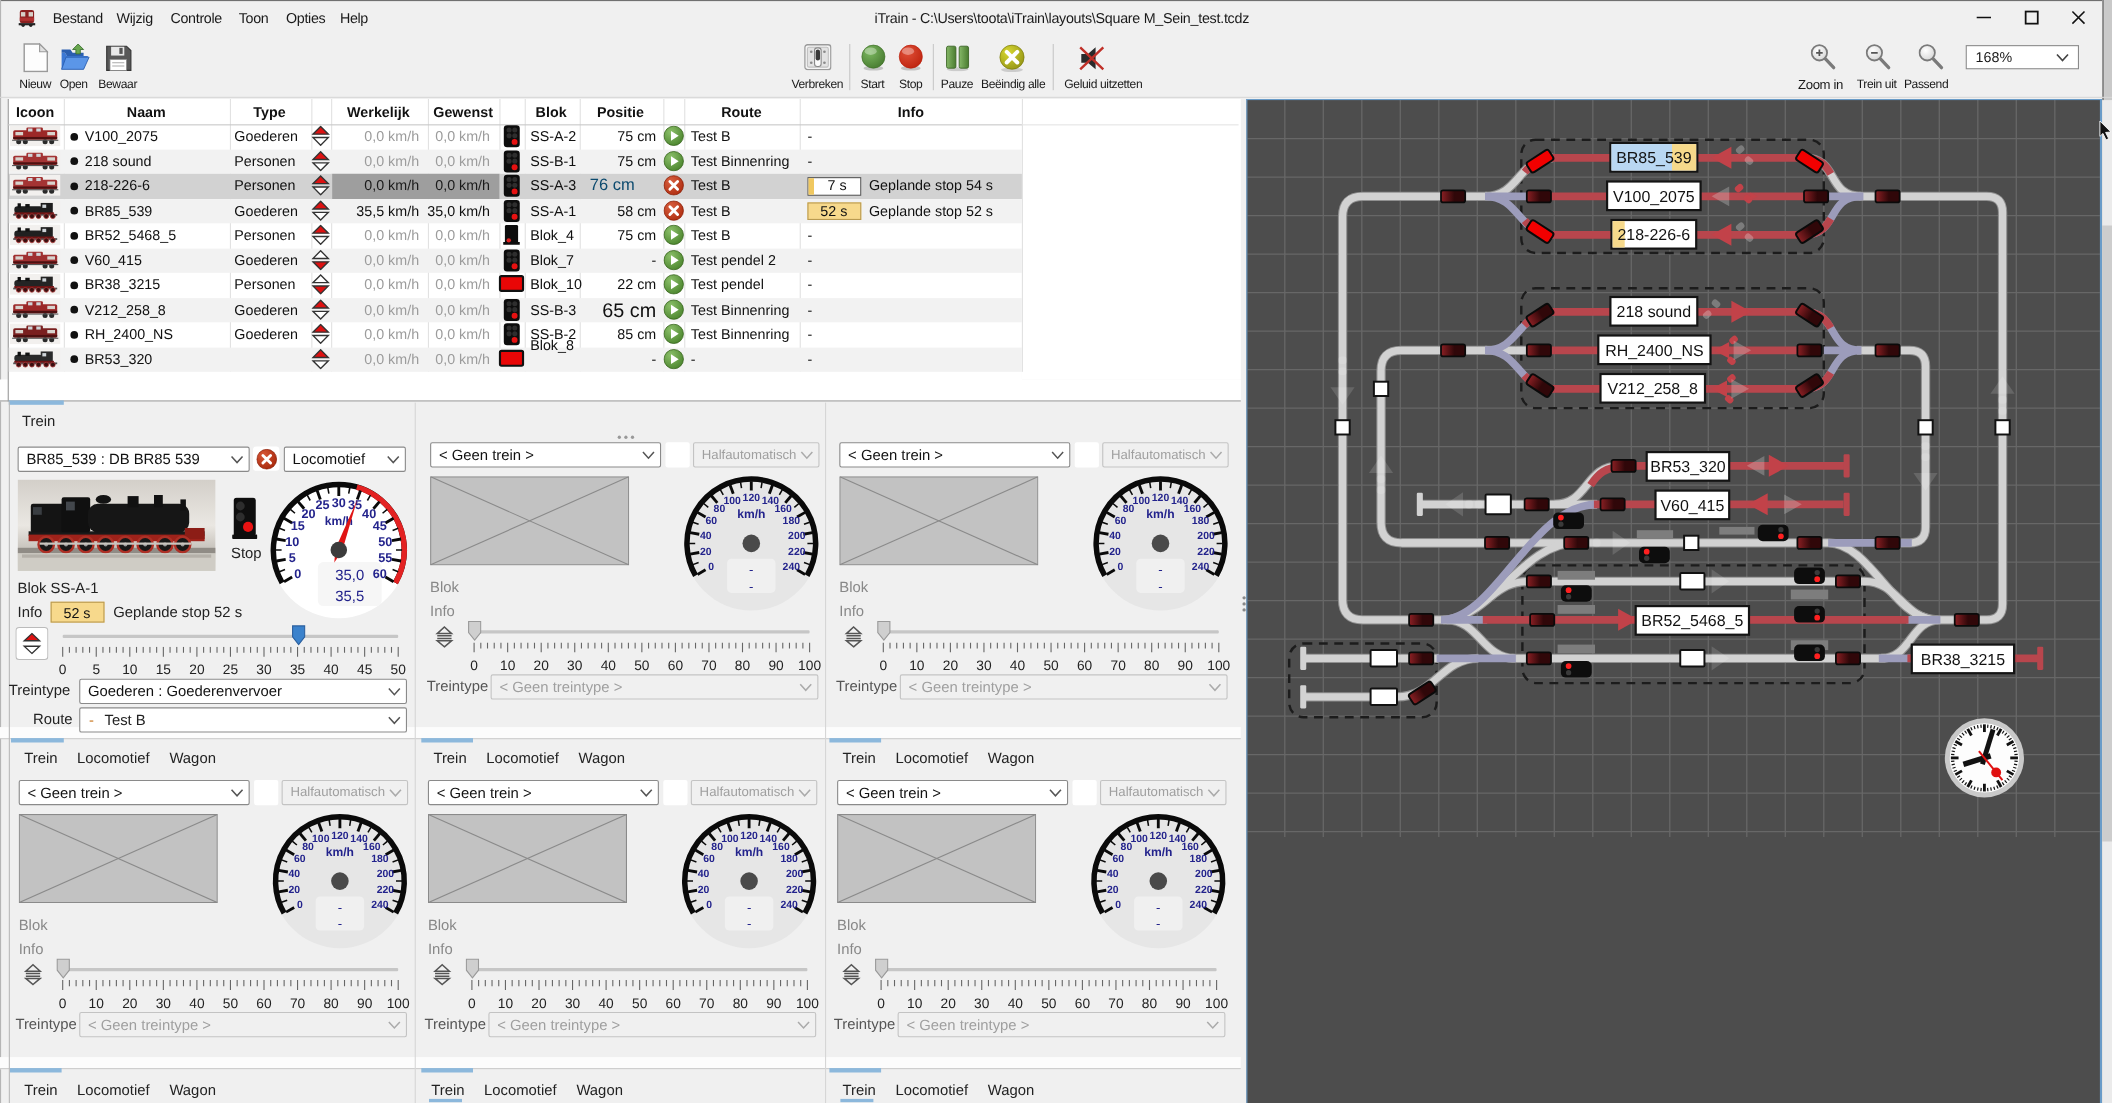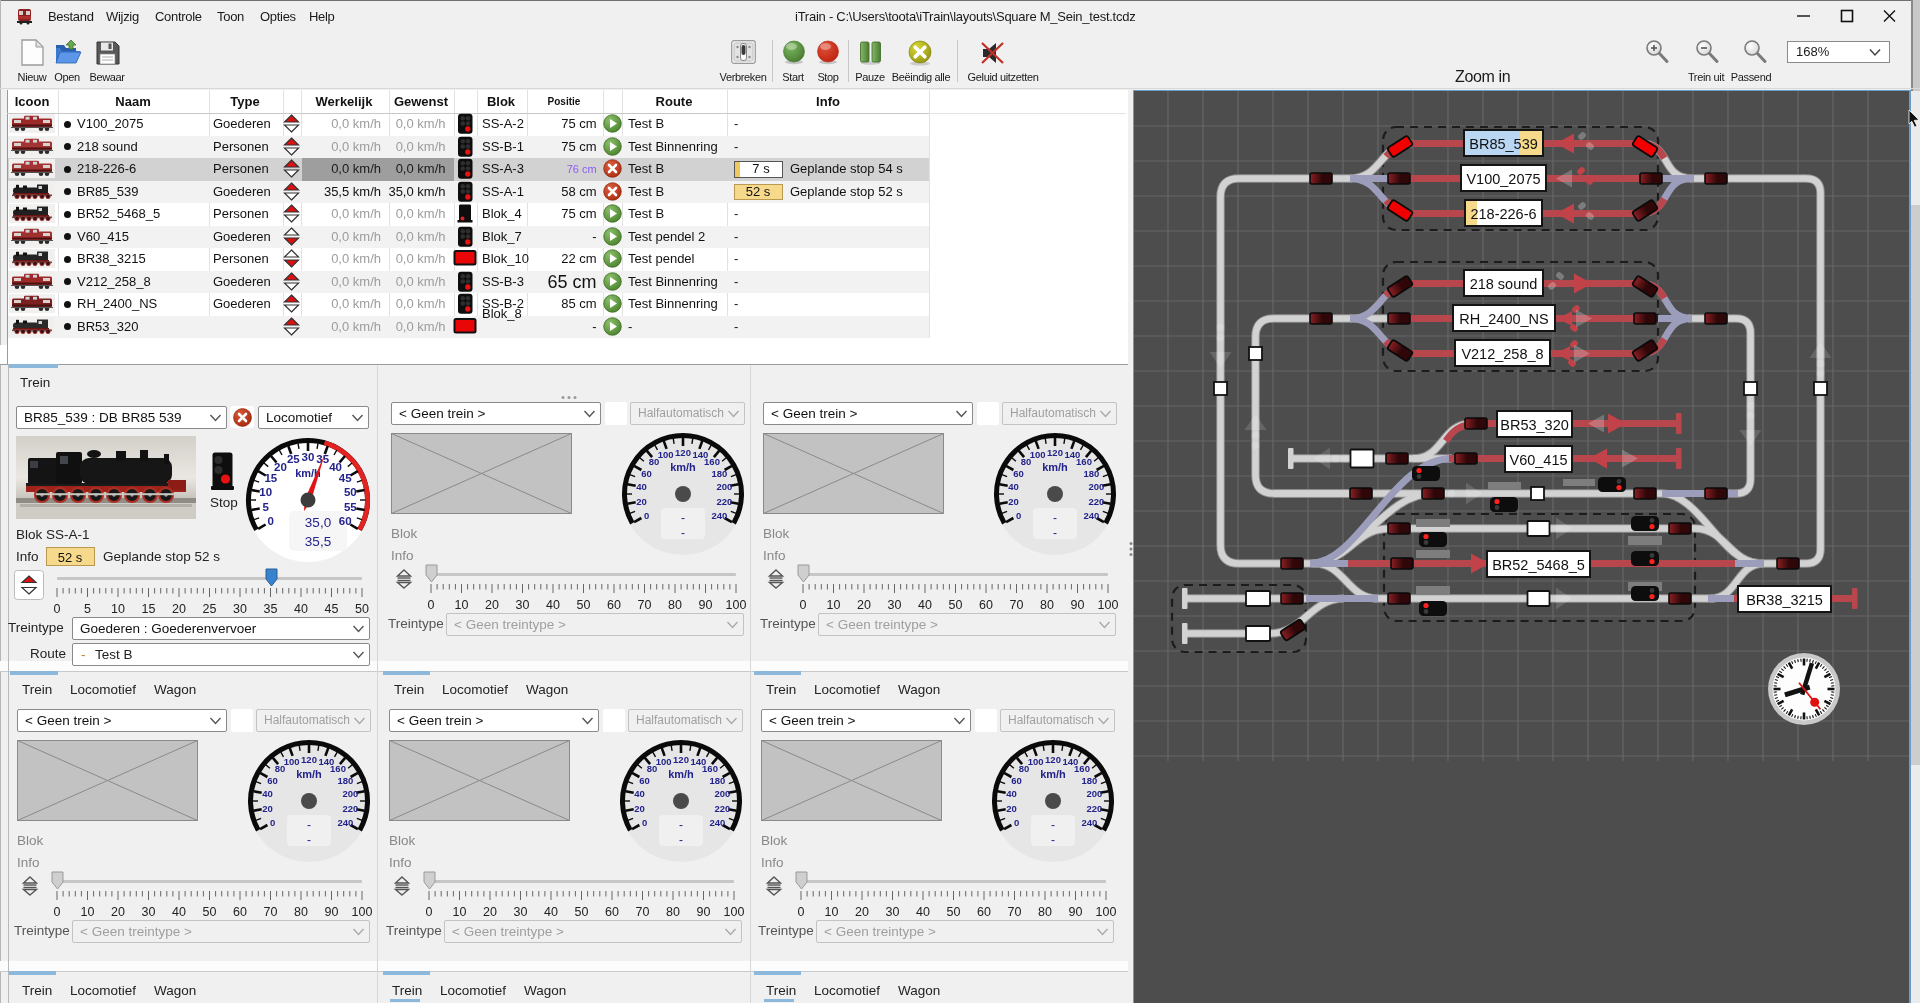--- a/index.html
+++ b/index.html
@@ -145,21 +145,21 @@
     <svg class="a" style="left:1744px;top:40px" width="24" height="25" viewBox="0 0 24 25">
 <defs>
         <radialGradient id="ln1744" cx="0.4" cy="0.35" r="0.8">
           <stop offset="0" stop-color="#ffffff"></stop>
           <stop offset="1" stop-color="#cfcfcf"></stop>
         </radialGradient>
       </defs>
 <circle cx="8" cy="8" r="7" fill="url(#ln1744)" stroke="#7a7a7a" stroke-width="1.6"></circle>
 <line x1="13.5" y1="13.5" x2="21" y2="21.5" stroke="#7a7a7a" stroke-width="3" stroke-linecap="round"></line>
 </svg>
-    <div class="a" style="left:1455px;top:70px;width:400px;font-size:16px;color:#1a1a1a;font-weight:normal;white-space:nowrap;line-height:14px;letter-spacing:-0.35px;">Zoom in</div>
+    <div class="a" style="left:1455px;top:70px;width:400px;text-align:center;font-size:12px;color:#1a1a1a;font-weight:normal;white-space:nowrap;line-height:14px;letter-spacing:-0.35px;">Zoom in</div>
     <div class="a" style="left:1506px;top:70px;width:400px;text-align:center;font-size:11px;color:#1a1a1a;font-weight:normal;white-space:nowrap;line-height:14px;letter-spacing:-0.35px;">Trein uit</div>
     <div class="a" style="left:1551px;top:70px;width:400px;text-align:center;font-size:11px;color:#1a1a1a;font-weight:normal;white-space:nowrap;line-height:14px;letter-spacing:-0.35px;">Passend</div>
     <div class="a" style="left:1787px;top:41px;width:103px;height:22px;background:#fff;border:1px solid #8a8a8a;box-sizing:border-box"></div>
     <div class="a" style="left:1796px;top:44px;font-size:13px;color:#1a1a1a;font-weight:normal;white-space:nowrap;line-height:16px;">168%</div>
     <svg class="a" style="left:1868px;top:48px" width="14" height="9" viewBox="0 0 14 9">
       <path d="M2 1.5 L7 7 L12 1.5" fill="none" stroke="#444" stroke-width="1.5"></path>
     </svg>
     <div class="a" style="left:0px;top:88px;width:1920px;height:1px;background:#d8d8d8"></div>
     <div class="a" style="left:7px;top:90px;width:922px;height:256px;background:#ffffff"></div>
     <div class="a" style="left:929px;top:90px;width:199px;height:255px;background:#ffffff"></div>
@@ -176,21 +176,21 @@
     <div class="a" style="left:602.6px;top:90px;width:1px;height:248px;background:#e2e2e2"></div>
     <div class="a" style="left:622px;top:90px;width:1px;height:248px;background:#e2e2e2"></div>
     <div class="a" style="left:727px;top:90px;width:1px;height:248px;background:#e2e2e2"></div>
     <div class="a" style="left:929px;top:90px;width:1px;height:248px;background:#e2e2e2"></div>
     <div class="a" style="left:-168px;top:94px;width:400px;text-align:center;font-size:13px;color:#111;font-weight:bold;white-space:nowrap;line-height:16px;">Icoon</div>
     <div class="a" style="left:-67px;top:94px;width:400px;text-align:center;font-size:13px;color:#111;font-weight:bold;white-space:nowrap;line-height:16px;">Naam</div>
     <div class="a" style="left:45px;top:94px;width:400px;text-align:center;font-size:13px;color:#111;font-weight:bold;white-space:nowrap;line-height:16px;">Type</div>
     <div class="a" style="left:144px;top:94px;width:400px;text-align:center;font-size:13px;color:#111;font-weight:bold;white-space:nowrap;line-height:16px;">Werkelijk</div>
     <div class="a" style="left:221px;top:94px;width:400px;text-align:center;font-size:13px;color:#111;font-weight:bold;white-space:nowrap;line-height:16px;">Gewenst</div>
     <div class="a" style="left:301px;top:94px;width:400px;text-align:center;font-size:13px;color:#111;font-weight:bold;white-space:nowrap;line-height:16px;">Blok</div>
-    <div class="a" style="left:364px;top:94px;width:400px;text-align:center;font-size:10px;color:#111;font-weight:bold;white-space:nowrap;line-height:16px;">Positie</div>
+    <div class="a" style="left:364px;top:94px;width:400px;text-align:center;font-size:13px;color:#111;font-weight:bold;white-space:nowrap;line-height:16px;">Positie</div>
     <div class="a" style="left:474px;top:94px;width:400px;text-align:center;font-size:13px;color:#111;font-weight:bold;white-space:nowrap;line-height:16px;">Route</div>
     <div class="a" style="left:628px;top:94px;width:400px;text-align:center;font-size:13px;color:#111;font-weight:bold;white-space:nowrap;line-height:16px;">Info</div>
     <div class="a" style="left:7px;top:112.5px;width:922px;height:1px;background:#c8c8c8"></div>
     <div class="a" style="left:929px;top:112.5px;width:197px;height:1px;background:#e4e4e4"></div>
     <svg class="a" style="left:9px;top:114px" width="46" height="19" viewBox="0 0 46 19">
       <rect x="0" y="0" width="46" height="19" fill="#f2f0ee"></rect>
       <rect x="3" y="4.5" width="40" height="8.5" rx="1.5" fill="#9c2828"></rect>
       <rect x="15" y="1.8" width="15" height="5" rx="1.2" fill="#9c2828"></rect>
       <rect x="16.5" y="2.8" width="4" height="2.8" fill="#cfd4d8"></rect>
       <rect x="24" y="2.8" width="4" height="2.8" fill="#cfd4d8"></rect>
@@ -309,21 +309,21 @@
     <div class="a" style="left:365.5px;top:161.25px;font-size:13px;color:#1a1a1a;font-weight:normal;white-space:nowrap;line-height:16px;width:80px;text-align:right">0,0 km/h</div>
     <svg class="a" style="left:453px;top:158px" width="24" height="22" viewBox="0 0 24 22">
 <rect x="5" y="0.8" width="14.5" height="20" rx="3" fill="#0d0d0d"></rect>
 <circle cx="9.8" cy="5.2" r="2.3" fill="#2e2e2e"></circle>
       <circle cx="15" cy="5.2" r="2.3" fill="#2e2e2e"></circle>
 <circle cx="9.8" cy="10.5" r="2.3" fill="#2e2e2e"></circle>
       <circle cx="15" cy="10.5" r="2.3" fill="#2e2e2e"></circle>
 <circle cx="14.8" cy="16" r="2.7" fill="#e61111"></circle>
     </svg>
     <div class="a" style="left:482px;top:161.25px;font-size:13px;color:#111;font-weight:normal;white-space:nowrap;line-height:16px;">SS-A-3</div>
-    <div class="a" style="left:516.6px;top:161.25px;font-size:11px;color:#8b5cf6;font-weight:normal;white-space:nowrap;line-height:16px;width:80px;text-align:right">76 cm</div>
+    <div class="a" style="left:516.6px;top:161.25px;font-size:15px;color:#0c4a6e;font-weight:normal;white-space:nowrap;line-height:16px;width:80px;text-align:center">76 cm</div>
     <svg class="a" style="left:603px;top:159px" width="19" height="19" viewBox="0 0 19 19">
 <defs>
         <radialGradient id="rx603159" cx="0.35" cy="0.3" r="0.9">
           <stop offset="0" stop-color="#d86040"></stop>
           <stop offset="1" stop-color="#a82408"></stop>
         </radialGradient>
       </defs>
 <circle cx="9.5" cy="9.5" r="8.8" fill="url(#rx603159)" stroke="#8a1c04" stroke-width="0.7"></circle>
 <path d="M6 6 L13 13 M13 6 L6 13" stroke="#fff" stroke-width="2.6" stroke-linecap="round"></path>
     </svg>

